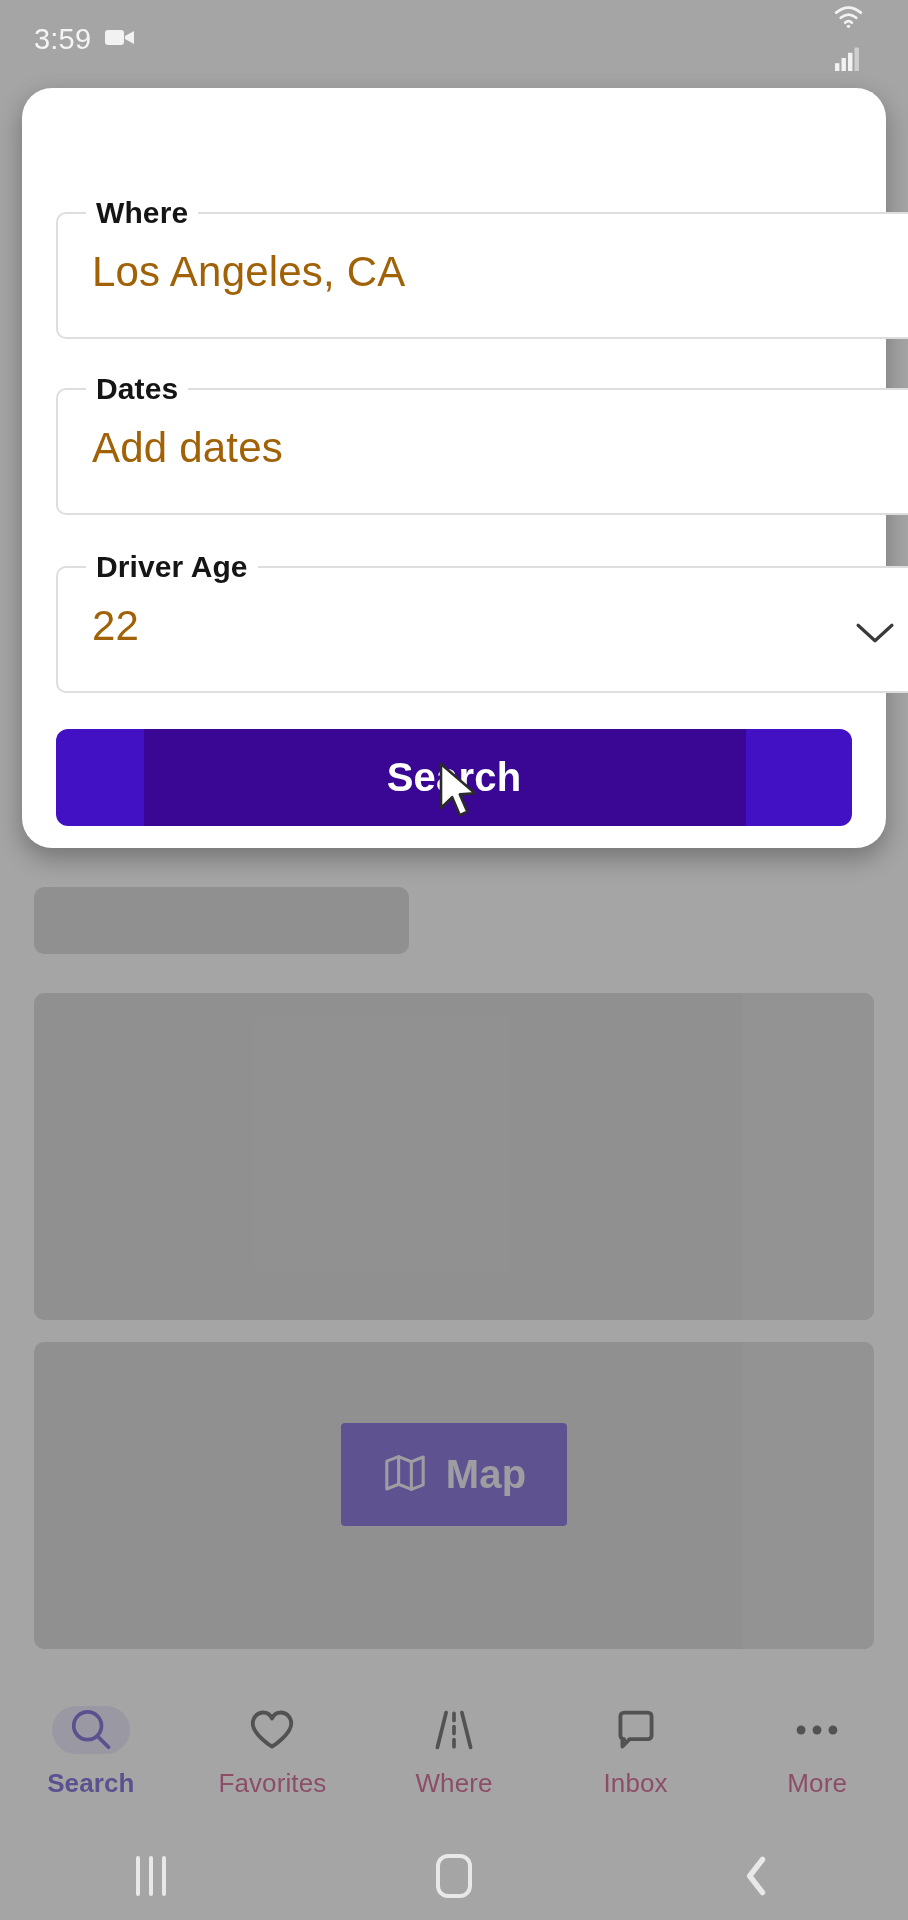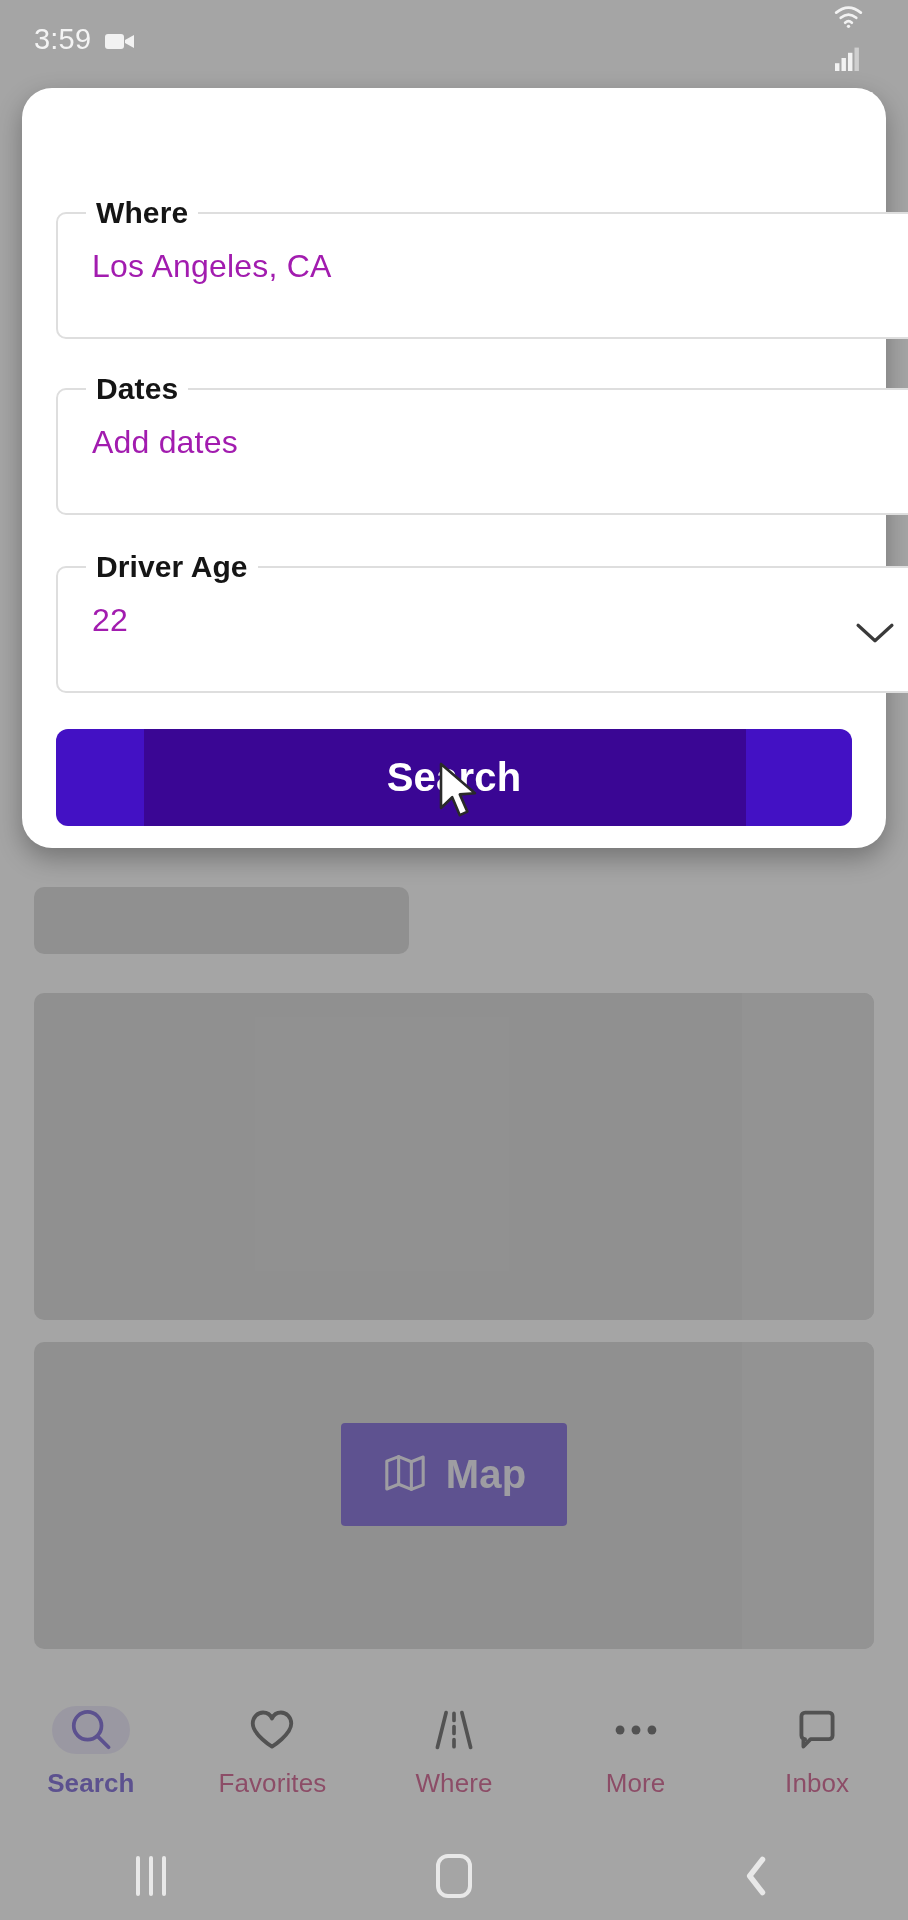--- a/index.html
+++ b/index.html
@@ -47,21 +47,21 @@
     height: 78px;
     display: flex;
     align-items: center;
     justify-content: space-between;
     padding: 0 30px 0 34px;
     z-index: 40;
     color: #f2f2f2;
   }
   .status-left {
     display: flex;
-    align-items: flex-end;
+    align-items: center;
     gap: 14px;
   }
   .status-time {
     font-size: 29px;
     letter-spacing: 0.2px;
     color: #f4f4f4;
   }
   .status-right {
     display: flex;
     align-items: center;
@@ -278,22 +278,22 @@
     font-size: 30px;
     color: #151515;
     font-weight: bold;
     letter-spacing: 0.1px;
     white-space: nowrap;
   }
   .field-value {
     position: absolute;
     left: 34px;
     top: 34px;
-    font-size: 32px;
-    color: #a21caf;
+    font-size: 42px;
+    color: #a16207;
     letter-spacing: 0.2px;
   }
   .field-chevron {
     position: absolute;
     right: 34px;
     top: 44px;
     width: 42px;
     height: 42px;
     display: flex;
     align-items: center;
@@ -494,37 +494,37 @@
           <path d="M7.5 2 L2.5 22"></path>
           <path d="M16.5 2 L21.5 22"></path>
           <path d="M12 2.5 L12 6.5 M12 10 L12 14 M12 17.5 L12 21.5" stroke-dasharray="0"></path>
         </svg>
       </span>
       <span class="tab-label">Where</span>
     </button>
 
     <button class="tab">
       <span class="tab-iconwrap">
+        <svg width="44" height="44" viewBox="0 0 24 24" fill="none" stroke="#262626" stroke-width="2.1" stroke-linejoin="round" stroke-linecap="round">
+          <path d="M3.5 4.5 A2 2 0 0 1 5.5 2.5 H18.5 A2 2 0 0 1 20.5 4.5 V15 A2 2 0 0 1 18.5 17 H8.5
+                   L4.6 21 V17 H5.5 A2 2 0 0 1 3.5 15 Z"></path>
+        </svg>
+      </span>
+      <span class="tab-label">Inbox</span>
+    </button>
+
+    <button class="tab">
+      <span class="tab-iconwrap">
         <svg width="46" height="20" viewBox="0 0 26 10">
           <circle cx="4" cy="5" r="2.5" fill="#262626"></circle>
           <circle cx="13" cy="5" r="2.5" fill="#262626"></circle>
           <circle cx="22" cy="5" r="2.5" fill="#262626"></circle>
         </svg>
       </span>
       <span class="tab-label">More</span>
-    </button>
-
-    <button class="tab">
-      <span class="tab-iconwrap">
-        <svg width="44" height="44" viewBox="0 0 24 24" fill="none" stroke="#262626" stroke-width="2.1" stroke-linejoin="round" stroke-linecap="round">
-          <path d="M3.5 4.5 A2 2 0 0 1 5.5 2.5 H18.5 A2 2 0 0 1 20.5 4.5 V15 A2 2 0 0 1 18.5 17 H8.5
-                   L4.6 21 V17 H5.5 A2 2 0 0 1 3.5 15 Z"></path>
-        </svg>
-      </span>
-      <span class="tab-label">Inbox</span>
     </button>
   </div>
 
   <div class="navbar">
     <button class="nav-btn">
       <span class="nav-recents">
         <i></i>
           <i></i>
           <i></i>
       </span>

